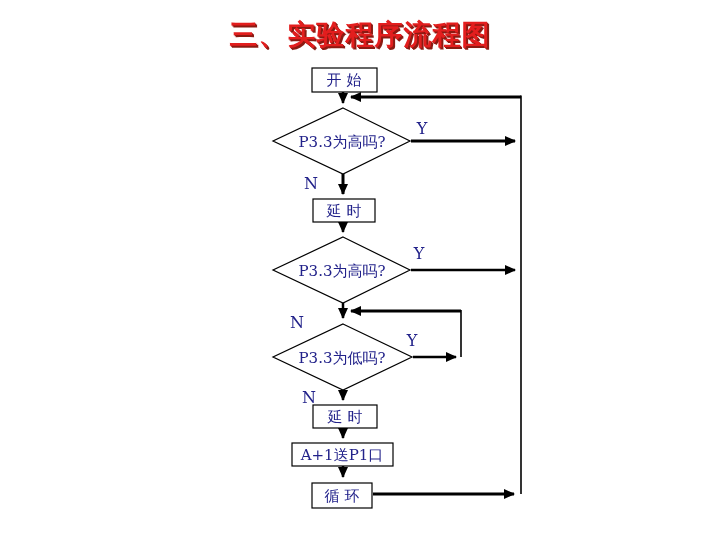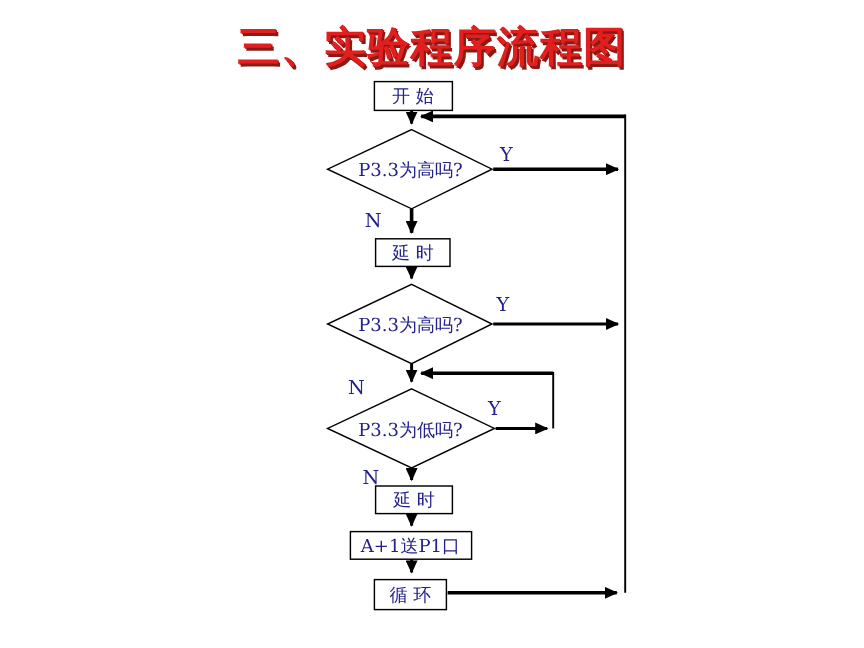--- a/index.html
+++ b/index.html
@@ -7,21 +7,21 @@
     width: 720px; height: 540px;
     background: #ffffff;
     position: relative;
     overflow: hidden;
     font-family: "DejaVu Serif", serif;
   }
   .slide-title {
     position: absolute;
     top: 16px; left: 0; width: 720px;
     text-align: center;
-    font-size: 35px;
+    font-size: 28px;
     font-weight: bold;
     letter-spacing: 1px;
     color: #e31e1e;
     text-shadow: 2px 2px 0 #8b1a12, 1px 1px 0 #a51515;
     font-family: Liberation Serif, serif;
     white-space: nowrap;
   }
   svg.flowchart { position: absolute; top: 0; left: 0; }
   .shape { fill: #ffffff; stroke: #000000; stroke-width: 1.2; }
   .flow  { stroke: #000000; fill: none; }

